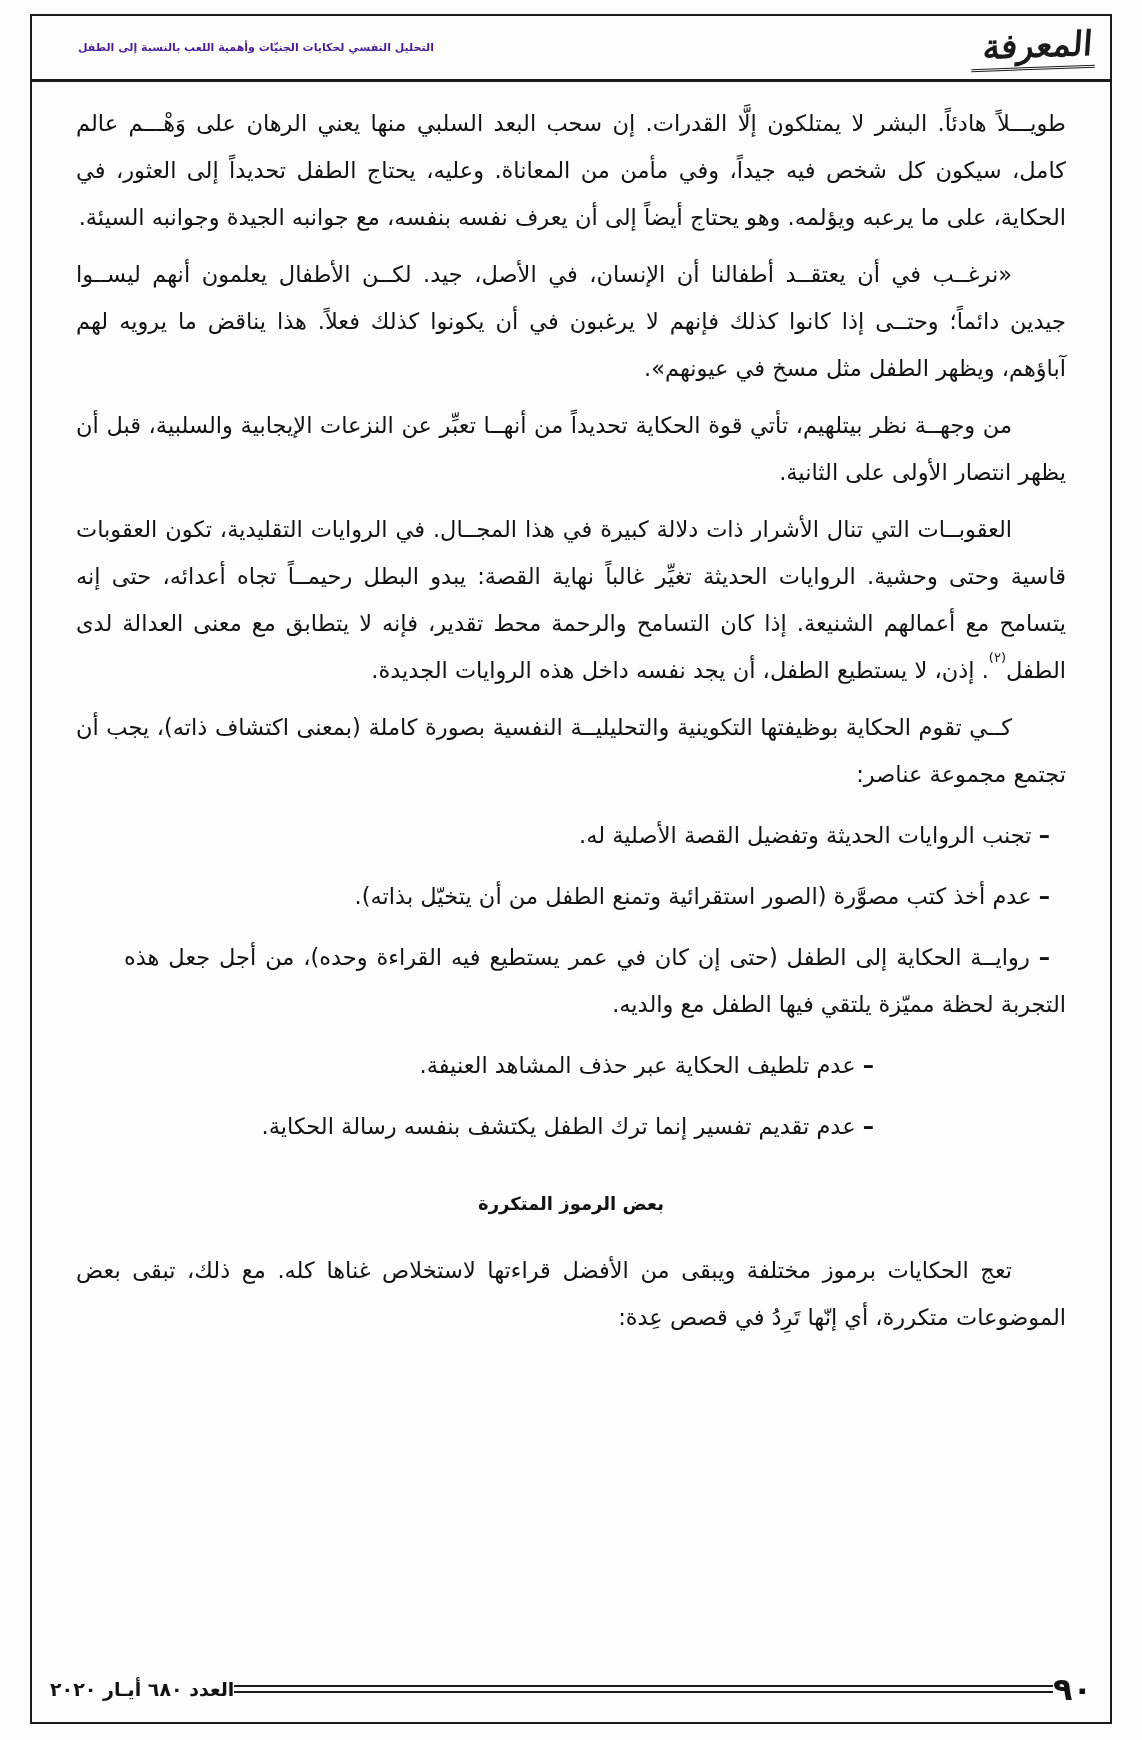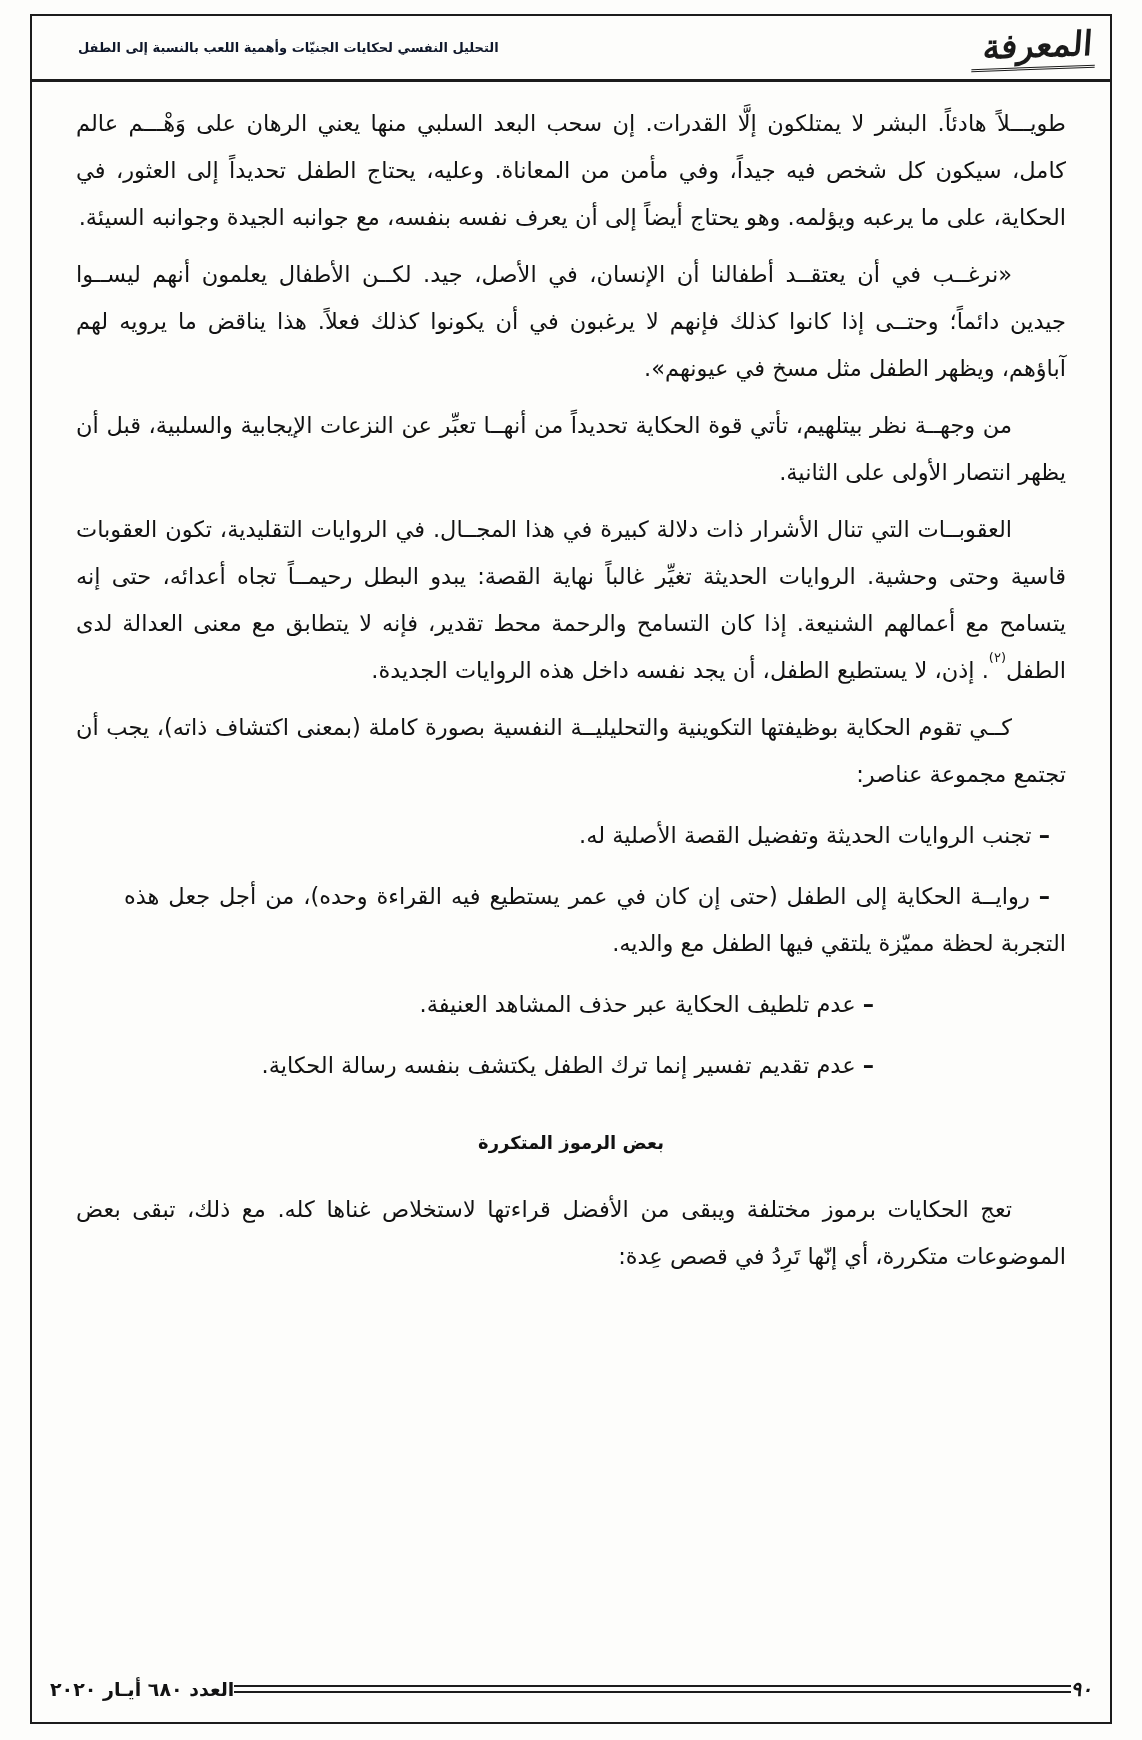--- a/index.html
+++ b/index.html
@@ -38,22 +38,22 @@
     font-weight: bold;
     font-size: 34px;
     transform: skewX(-6deg) rotate(-2deg);
     color: #1a1a1a;
     white-space: nowrap;
     border-bottom: 3px double #1a1a1a;
     padding: 0 4px 2px 10px;
   }
   .running-title {
     font-weight: bold;
-    font-size: 13px;
-    color: #0f172a;
+    font-size: 11px;
+    color: #4c1d95;
     white-space: nowrap;
   }
   
   .content {
     flex: 1 1 auto;
     direction: rtl;
     text-align: justify;
     padding: 18px 44px 0 44px;
     font-size: 22.5px;
     line-height: 47px;
@@ -99,23 +99,22 @@
     white-space: nowrap;
   }
   .footer-rule {
     flex: 1 1 auto;
     height: 8px;
     border-top: 2px solid #1c1c1c;
     border-bottom: 2px solid #1c1c1c;
   }
   .pagenum {
     font-weight: bold;
-    font-size: 20px;
+    font-size: 32px;
     white-space: nowrap;
-    font-style: italic;
   }
 </style>
 </head>
 <body>
 
 <div class="page">
   <div class="frame">
 
     <header class="header">
       <div class="logo">المعرفة</div>
@@ -124,20 +123,21 @@
 
     <main class="content">
       <p class="para">طويـــلاً هادئاً. البشر لا يمتلكون إلَّا القدرات. إن سحب البعد السلبي منها يعني الرهان على وَهْـــم عالم كامل، سيكون كل شخص فيه جيداً، وفي مأمن من المعاناة. وعليه، يحتاج الطفل تحديداً إلى العثور، في الحكاية، على ما يرعبه ويؤلمه. وهو يحتاج أيضاً إلى أن يعرف نفسه بنفسه، مع جوانبه الجيدة وجوانبه السيئة.</p>
       <p class="para indent">«نرغــب في أن يعتقــد أطفالنا أن الإنسان، في الأصل، جيد. لكــن الأطفال يعلمون أنهم ليســوا جيدين دائماً؛ وحتــى إذا كانوا كذلك فإنهم لا يرغبون في أن يكونوا كذلك فعلاً. هذا يناقض ما يرويه لهم آباؤهم، ويظهر الطفل مثل مسخ في عيونهم».</p>
       <p class="para indent">من وجهــة نظر بيتلهيم، تأتي قوة الحكاية تحديداً من أنهــا تعبِّر عن النزعات الإيجابية والسلبية، قبل أن يظهر انتصار الأولى على الثانية.</p>
       <p class="para indent"><span>العقوبــات التي تنال الأشرار ذات دلالة كبيرة في هذا المجــال. في الروايات التقليدية، تكون العقوبات قاسية وحتى وحشية. الروايات الحديثة تغيِّر غالباً نهاية القصة: يبدو البطل رحيمــاً تجاه أعدائه، حتى إنه يتسامح مع أعمالهم الشنيعة. إذا كان التسامح والرحمة محط تقدير، فإنه لا يتطابق مع معنى العدالة لدى الطفل</span><sup class="ref">(٢)</sup><span>. إذن، لا يستطيع الطفل، أن يجد نفسه داخل هذه الروايات الجديدة.</span></p>
       <p class="para indent">كــي تقوم الحكاية بوظيفتها التكوينية والتحليليــة النفسية بصورة كاملة (بمعنى اكتشاف ذاته)، يجب أن تجتمع مجموعة عناصر:</p>
 
       <div class="bullets">
         <p class="bullet"><span class="dash">–</span> <span>تجنب الروايات الحديثة وتفضيل القصة الأصلية له.</span></p>
+        <p class="bullet"><span class="dash">–</span> <span>عدم أخذ كتب مصوَّرة (الصور استقرائية وتمنع الطفل من أن يتخيّل بذاته).</span></p>
         <p class="bullet"><span class="dash">–</span> <span>روايــة الحكاية إلى الطفل (حتى إن كان في عمر يستطيع فيه القراءة وحده)، من أجل جعل هذه التجربة لحظة مميّزة يلتقي فيها الطفل مع والديه.</span></p>
         <p class="bullet deep"><span class="dash">–</span> <span>عدم تلطيف الحكاية عبر حذف المشاهد العنيفة.</span></p>
         <p class="bullet deep"><span class="dash">–</span> <span>عدم تقديم تفسير إنما ترك الطفل يكتشف بنفسه رسالة الحكاية.</span></p>
       </div>
 
       <h2 class="section-heading">بعض الرموز المتكررة</h2>
 
       <p class="para indent">تعج الحكايات برموز مختلفة ويبقى من الأفضل قراءتها لاستخلاص غناها كله. مع ذلك، تبقى بعض الموضوعات متكررة، أي إنّها تَرِدُ في قصص عِدة:</p>
     </main>
 

